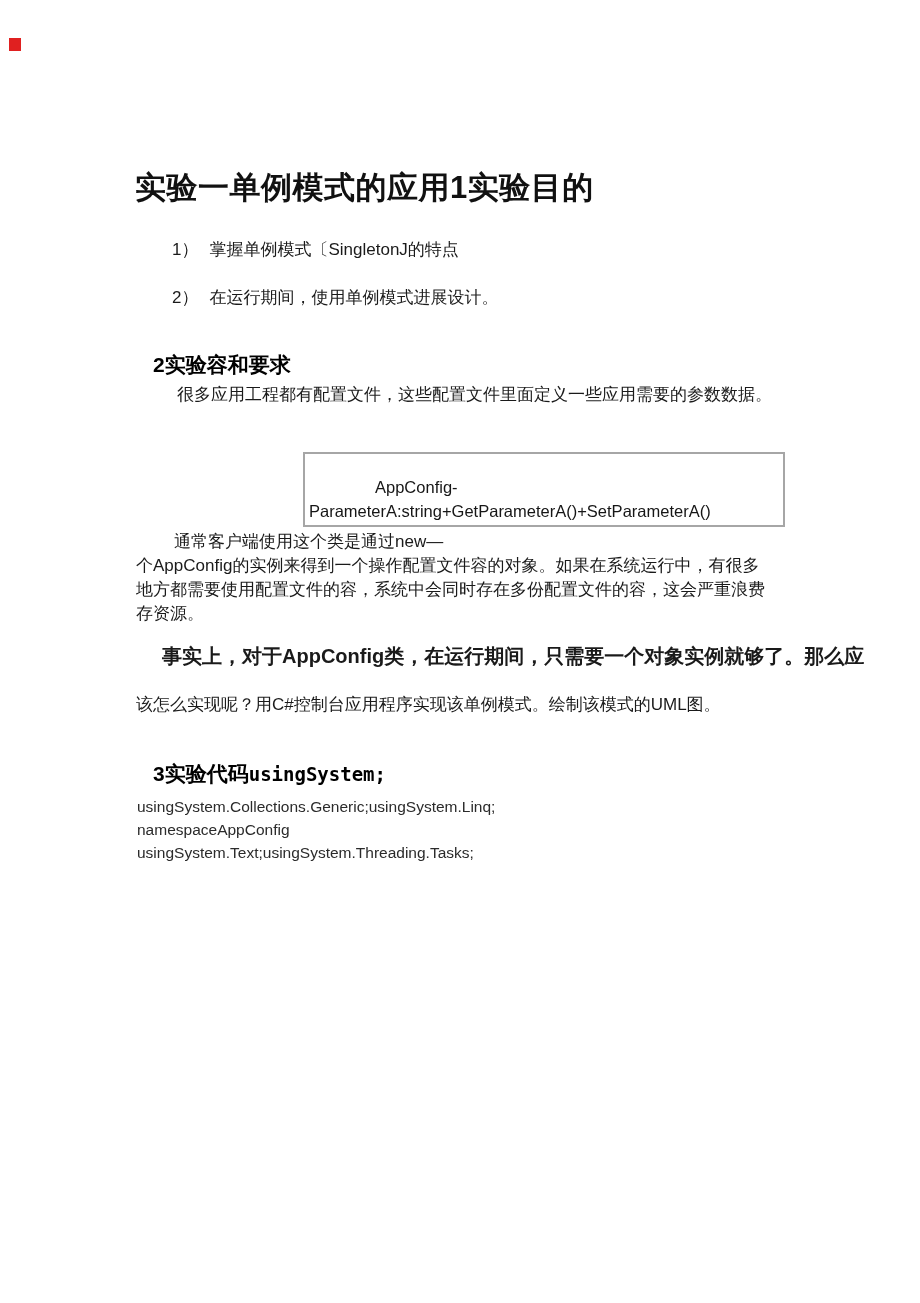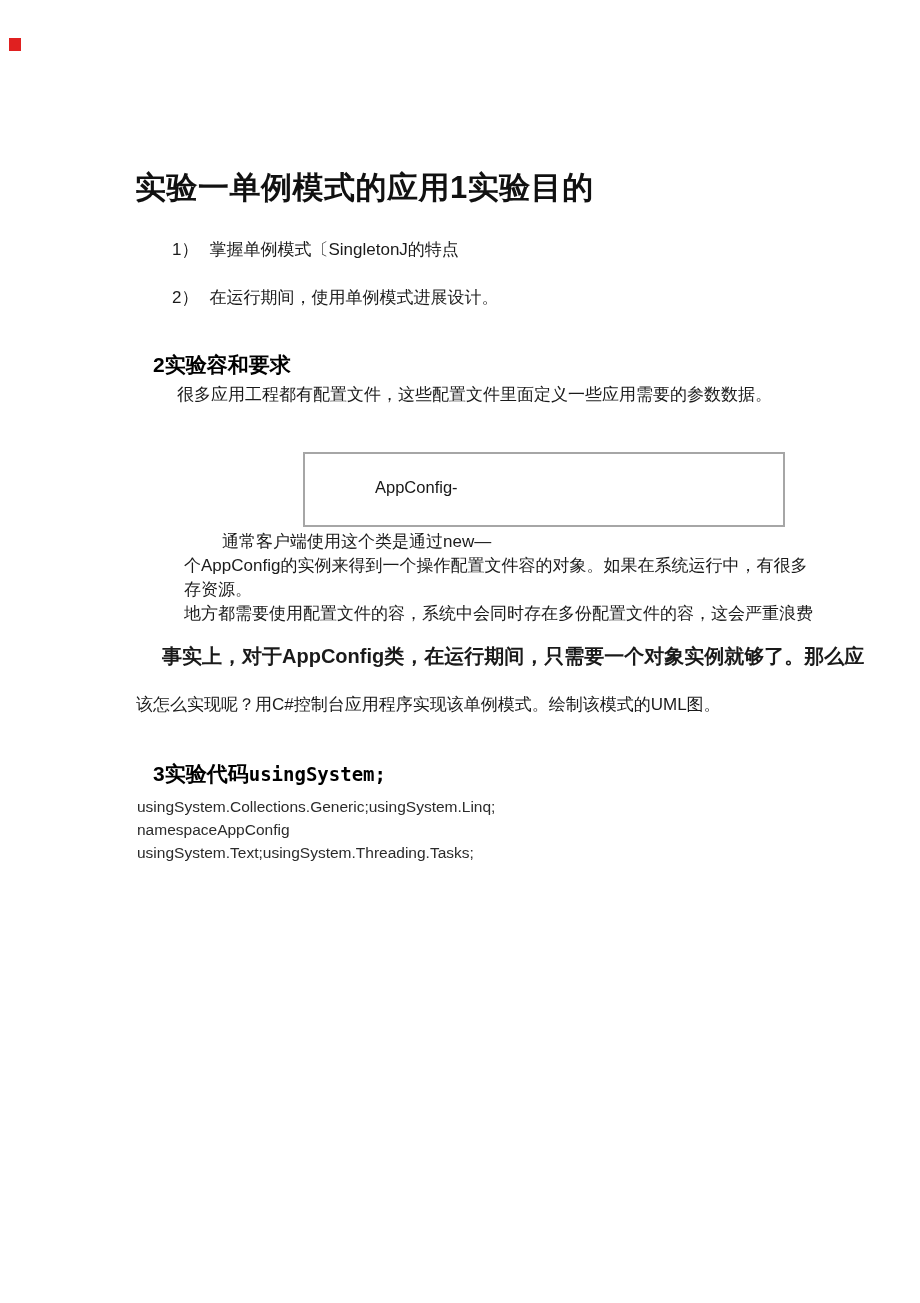--- a/index.html
+++ b/index.html
@@ -84,21 +84,20 @@
   }
   .uml-box .uml-line { line-height: 23.5px; white-space: nowrap; }
   .uml-box .uml-title-line { padding-left: 70px; }
   .uml-box .uml-members-line { padding-left: 4px; }
   .body-para {
     position: absolute;
     left: 136px;
     width: 690px;
     font-size: 17px;
     color: #1a1a1a;
-    margin-left: 48px;
   }
   .para-new { top: 530px; }
   .body-para .line { line-height: 24px; white-space: nowrap; }
   .indent { text-indent: 38px; }
   .fact-line-1 { position: absolute; left: 124px; top: 643px; font-size: 20px; white-space: nowrap; font-weight: bold; }
   .fact-line-1 .inner { padding-left: 38px; }
   .fact-line-2 { position: absolute; left: 136px; top: 693px; font-size: 17px; white-space: nowrap; }
   .code-block {
     position: absolute;
     left: 137px;
@@ -127,27 +126,28 @@
     <span class="obj-num">2）</span>
     <span>在运行期间，使用单例模式进展设计。</span>
   </div>
 
   <h2 class="sec-heading h2">2实验容和要求</h2>
 
   <div class="intro-para">很多应用工程都有配置文件，这些配置文件里面定义一些应用需要的参数数据。</div>
 
   <div class="uml-box">
     <div class="uml-line uml-title-line">AppConfig-</div>
+    <div class="uml-line uml-members-line">ParameterA:string+GetParameterA()+SetParameterA()</div>
   </div>
 
   <div class="body-para para-new">
     <div class="line indent">通常客户端使用这个类是通过new—</div>
     <div class="line">个AppConfig的实例来得到一个操作配置文件容的对象。如果在系统运行中，有很多</div>
+    <div class="line">地方都需要使用配置文件的容，系统中会同时存在多份配置文件的容，这会严重浪费</div>
     <div class="line">存资源。</div>
-    <div class="line">地方都需要使用配置文件的容，系统中会同时存在多份配置文件的容，这会严重浪费</div>
   </div>
 
   <div class="fact-line-1">
     <span class="inner">事实上，对于AppConfig类，在运行期间，只需要一个对象实例就够了。那么应</span>
   </div>
   <div class="fact-line-2">该怎么实现呢？用C#控制台应用程序实现该单例模式。绘制该模式的UML图。</div>
 
   <h2 class="sec-heading h3">
     <span>3实验代码</span><span class="mono-part">usingSystem;</span>
   </h2>

